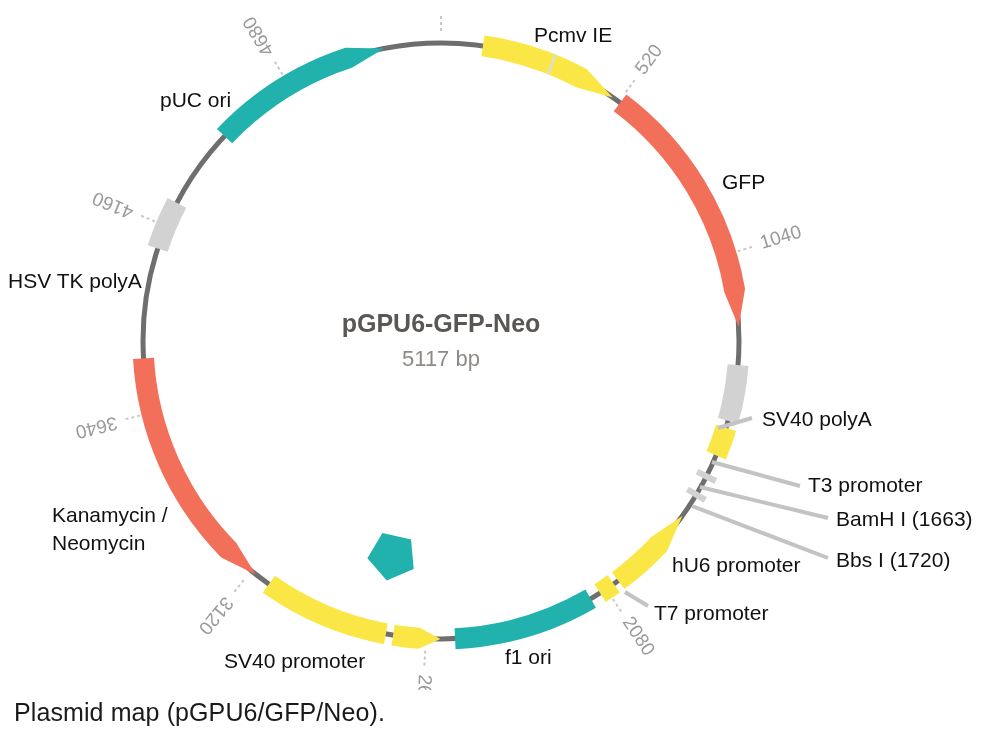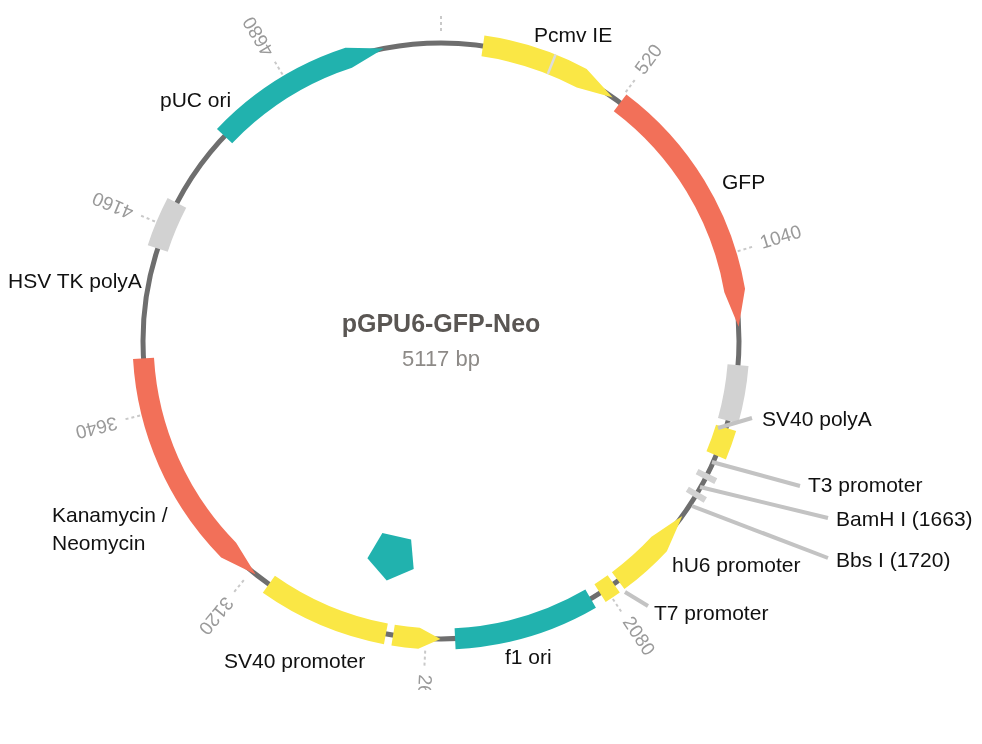--- a/index.html
+++ b/index.html
@@ -105,13 +105,14 @@
         <text x="224" y="668" class="featlabel" text-anchor="start">SV40 promoter</text>
         <text x="52" y="522" class="featlabel" text-anchor="start">Kanamycin /</text>
         <text x="52" y="550" class="featlabel" text-anchor="start">Neomycin</text>
         <text x="8" y="288" class="featlabel" text-anchor="start">HSV TK polyA</text>
         <text x="160" y="107" class="featlabel" text-anchor="start">pUC ori</text>
       </g>
     <text id="center-name" class="plasmid-name" x="441" y="332" text-anchor="middle">pGPU6-GFP-Neo</text>
     <text id="center-size" class="plasmid-size" x="441" y="366" text-anchor="middle">5117 bp</text>
   </svg>
 
+  <div class="caption">Plasmid map (pGPU6/GFP/Neo).</div>
 </div>
 
 </body></html>

